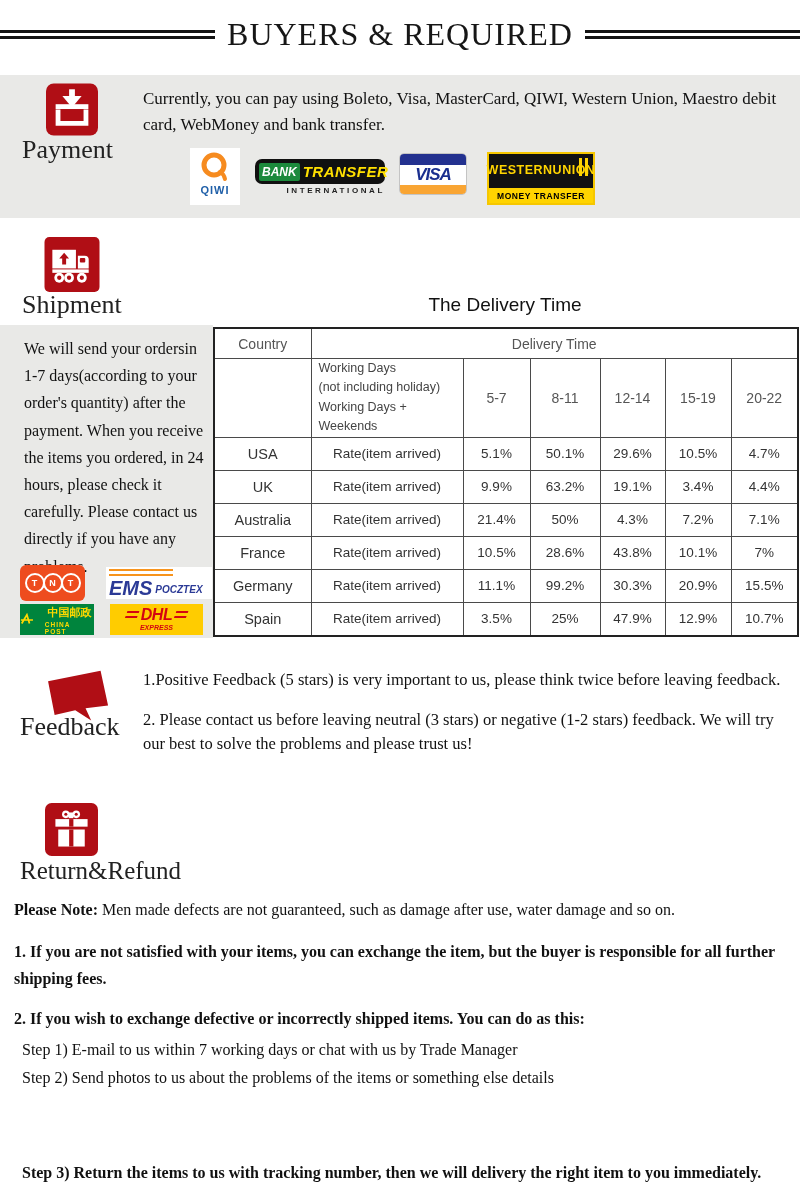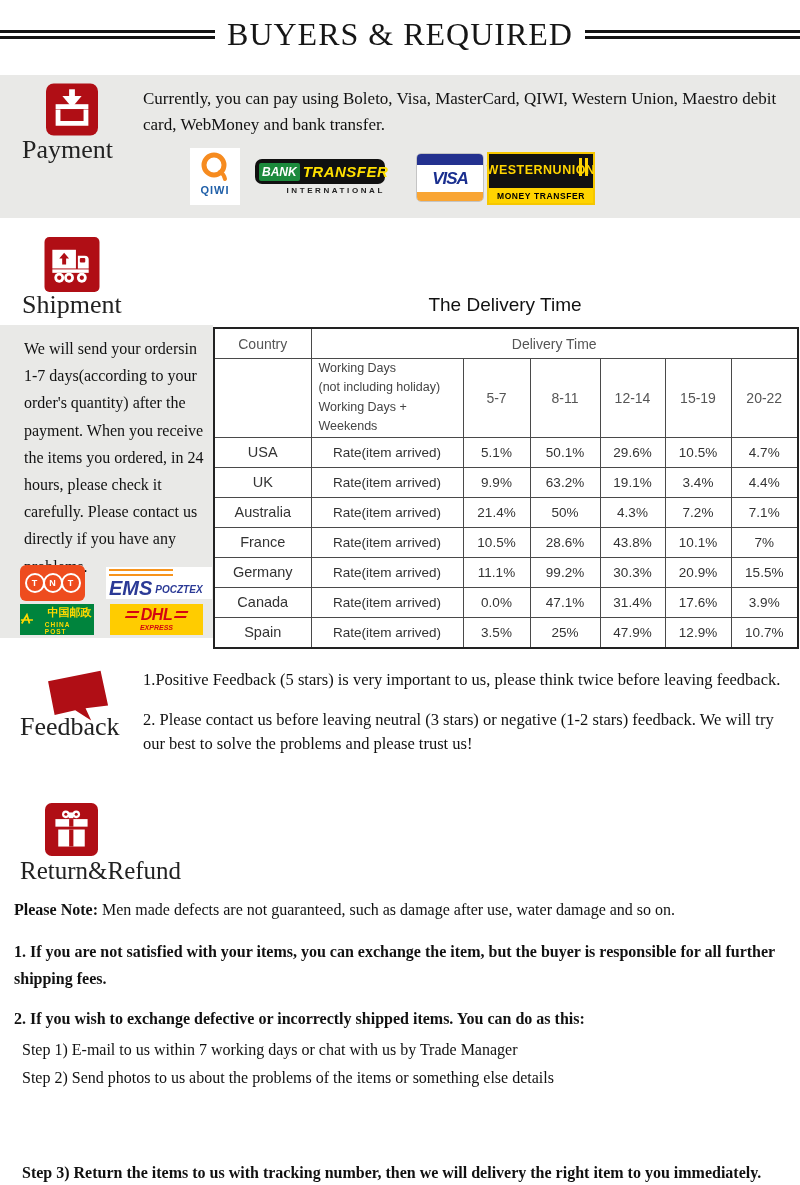--- a/index.html
+++ b/index.html
@@ -24,21 +24,21 @@
   
   .logo-qiwi{left:190px;top:73px;width:50px;height:57px;background:#fff;display:flex;flex-direction:column;align-items:center;justify-content:flex-start;padding-top:3px;}
   .qiwi-text{font-family:"Liberation Sans",sans-serif;font-weight:bold;font-size:11px;color:#1f5fa8;letter-spacing:1px;margin-top:1px;}
   
   .logo-bt{left:255px;top:84px;width:130px;height:38px;}
   .bt-badge{background:#101010;border-radius:7px;height:25px;display:flex;align-items:center;gap:3px;padding:0 4px;}
   .bt-bank{background:#1c8a3c;color:#fff;font:italic 800 12px "Liberation Sans",sans-serif;padding:2px 3px;border-radius:2px;}
   .bt-transfer{color:#ffe000;font:italic 900 15px "Liberation Sans",sans-serif;letter-spacing:.5px;}
   .bt-intl{font:700 8px "Liberation Sans",sans-serif;letter-spacing:2.6px;color:#222;text-align:right;margin-top:2px;}
   
-  .logo-visa{left:416px;top:78px;width:68px;height:49px;background:#fff;border:1px solid #c4c4c4;border-radius:5px;display:flex;flex-direction:column;overflow:hidden;}
+  .logo-visa{left:399px;top:78px;width:68px;height:42px;background:#fff;border:1px solid #c4c4c4;border-radius:5px;display:flex;flex-direction:column;overflow:hidden;}
   .visa-top{height:11px;background:#23318f;}
   .visa-mid{flex:1;display:flex;align-items:center;justify-content:center;font:italic 900 17px "Liberation Sans",sans-serif;color:#1a2f8f;letter-spacing:-1px;}
   .visa-bot{height:9px;background:#f9a533;}
   
   .logo-wu{left:487px;top:77px;width:108px;height:53px;border:2px solid #f6c700;background:#111;display:flex;flex-direction:column;}
   .wu-top{flex:1;position:relative;display:flex;flex-direction:row;align-items:center;justify-content:center;}
   .wu-line{color:#ffd400;font:900 12.5px "Liberation Sans",sans-serif;line-height:1.05;letter-spacing:.5px;}
   .wu-bar{position:absolute;top:4px;width:3px;height:18px;background:#ffd400;}
   .wu-bar1{right:5px;} .wu-bar2{right:11px;}
   .wu-bottom{height:15px;background:#ffd400;display:flex;align-items:center;justify-content:center;font:800 8.5px "Liberation Sans",sans-serif;color:#000;letter-spacing:.6px;}
@@ -273,29 +273,20 @@
       <tr>
         <td class="country">Germany</td>
         <td>Rate(item arrived)</td>
         <td>11.1%</td>
         <td>99.2%</td>
         <td>30.3%</td>
         <td>20.9%</td>
         <td>15.5%</td>
       </tr>
       <tr>
-        <td class="country">Canada</td>
-        <td>Rate(item arrived)</td>
-        <td>0.0%</td>
-        <td>47.1%</td>
-        <td>31.4%</td>
-        <td>17.6%</td>
-        <td>3.9%</td>
-      </tr>
-      <tr>
         <td class="country">Spain</td>
         <td>Rate(item arrived)</td>
         <td>3.5%</td>
         <td>25%</td>
         <td>47.9%</td>
         <td>12.9%</td>
         <td>10.7%</td>
       </tr>
     </tbody>
 </table>

